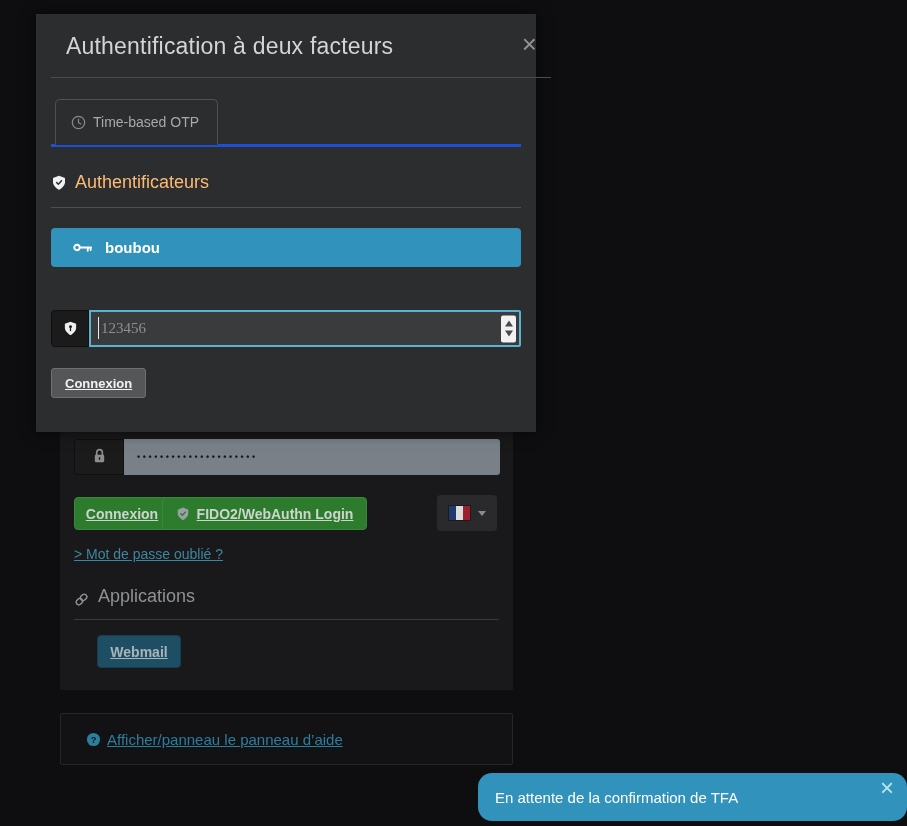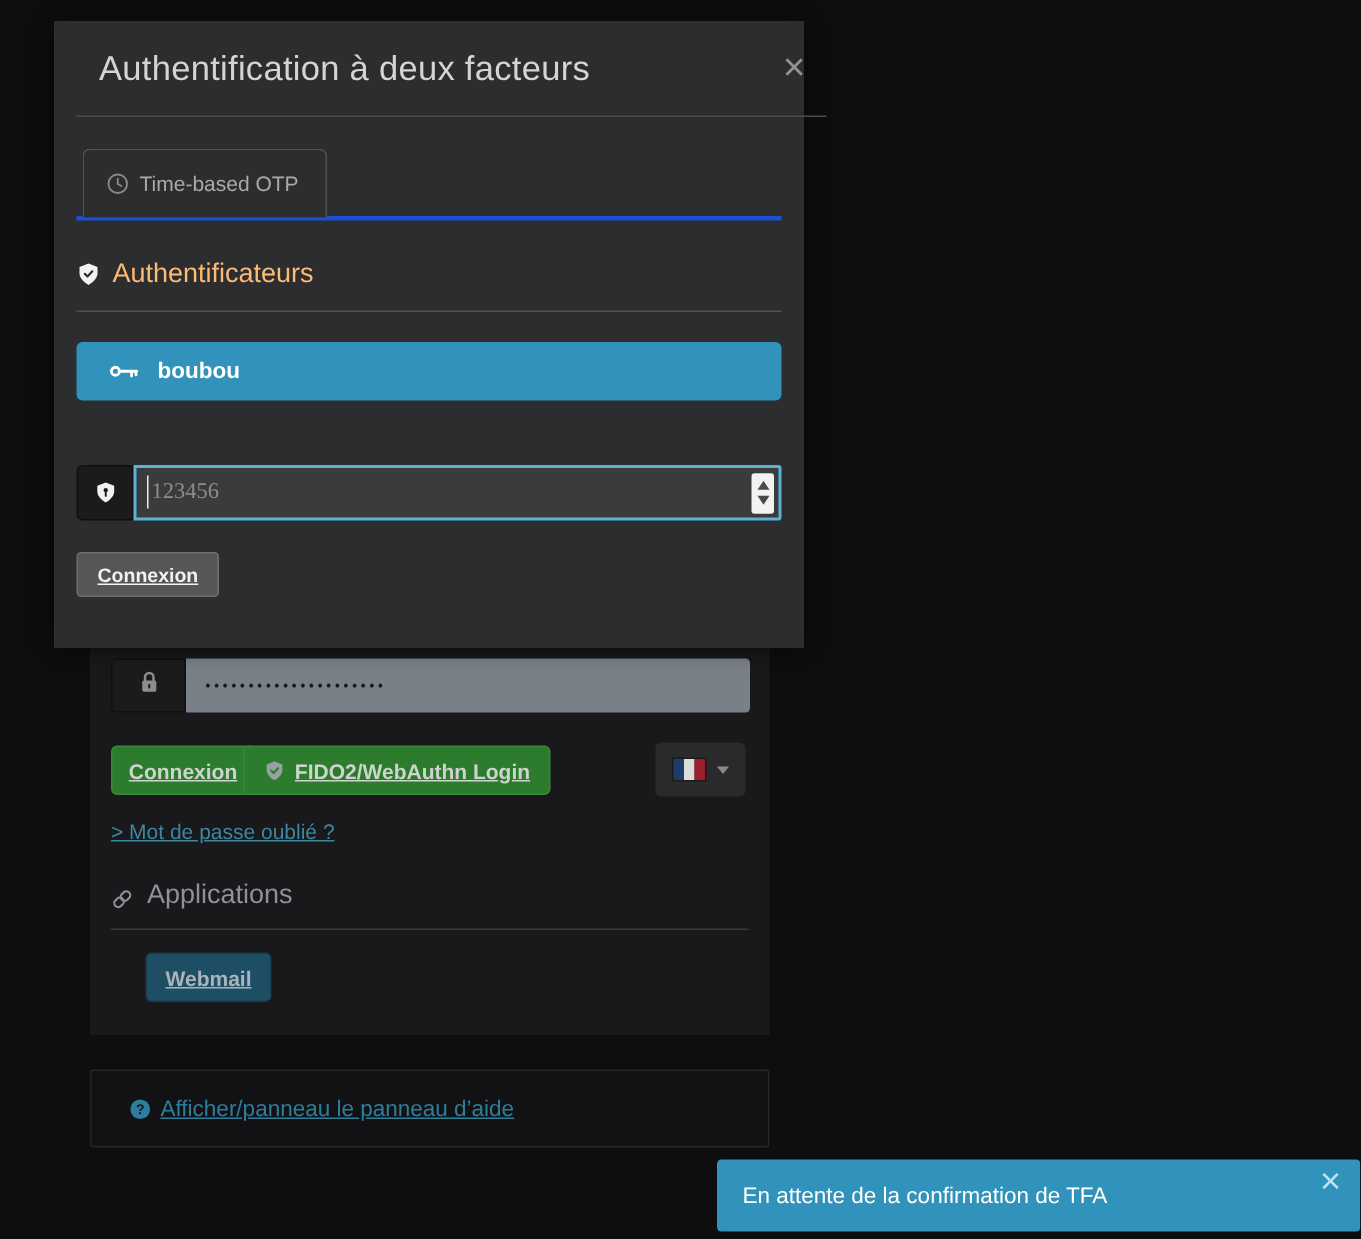--- a/index.html
+++ b/index.html
@@ -79,21 +79,21 @@
              justify-content:center; gap:4px; cursor:pointer; }
   .spin-up { width:0; height:0; border-left:4px solid transparent; border-right:4px solid transparent;
              border-bottom:6px solid #4a4a4a; }
   .spin-down { width:0; height:0; border-left:4px solid transparent; border-right:4px solid transparent;
                border-top:6px solid #4a4a4a; }
 
   .modal-submit { left:15px; top:354px; height:30px; padding:0 13px; background:#545658; border:1px solid #6e7072;
                   border-radius:3px; color:#f2f2f2; font-size:13px; }
 
   
-  .toast { left:478px; top:773px; width:429px; height:48px; border-radius:3px; z-index:20;
+  .toast { left:478px; top:773px; width:429px; height:48px; border-radius:14px; z-index:20;
            display:flex; align-items:center; padding-left:17px; color:#ffffff; font-size:15px; }
   .toast-close { position:absolute; right:13px; top:1px; font-size:24px; font-weight:300; color:#bfe2f2;
                  cursor:pointer; line-height:1.2; }
 </style>
 </head>
 <body>
 
 <div class="page">
 
   <div class="abs login-panel">

